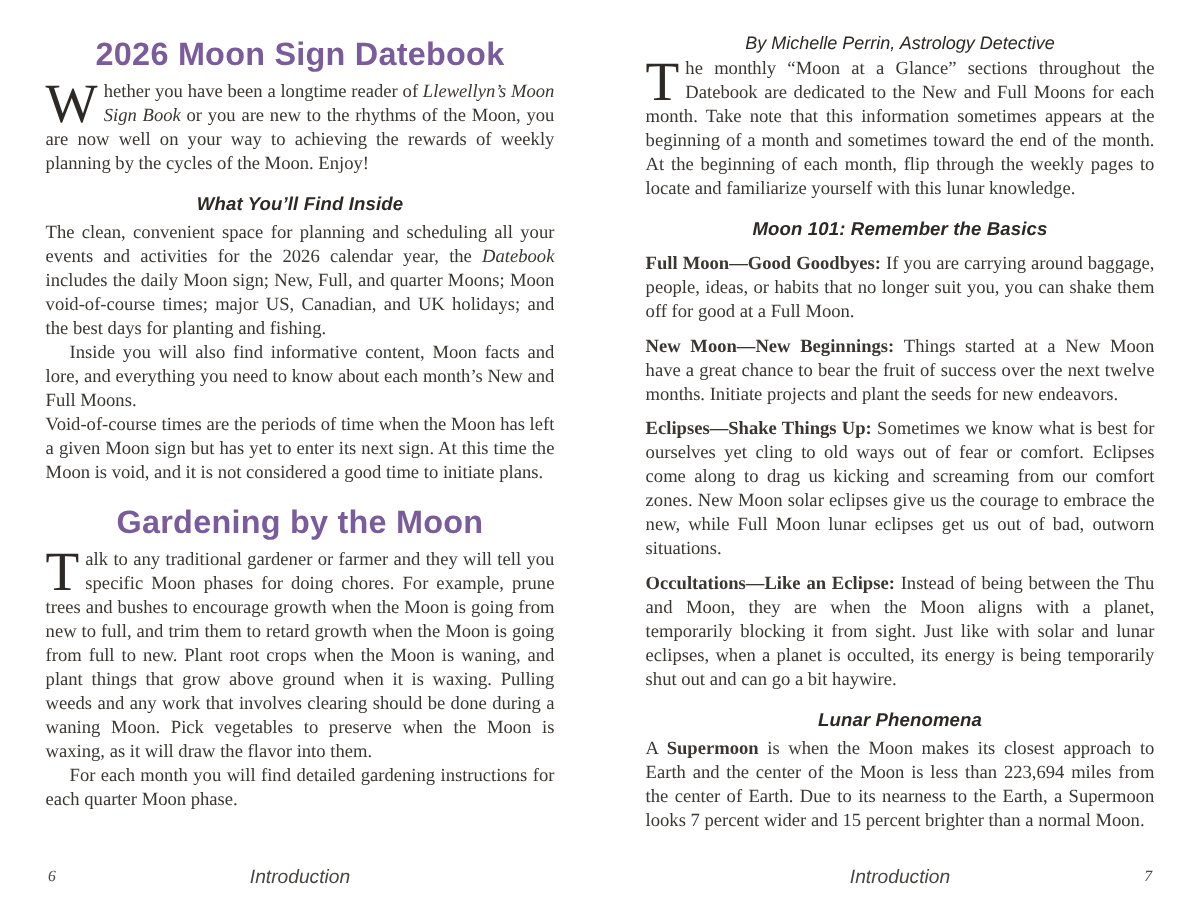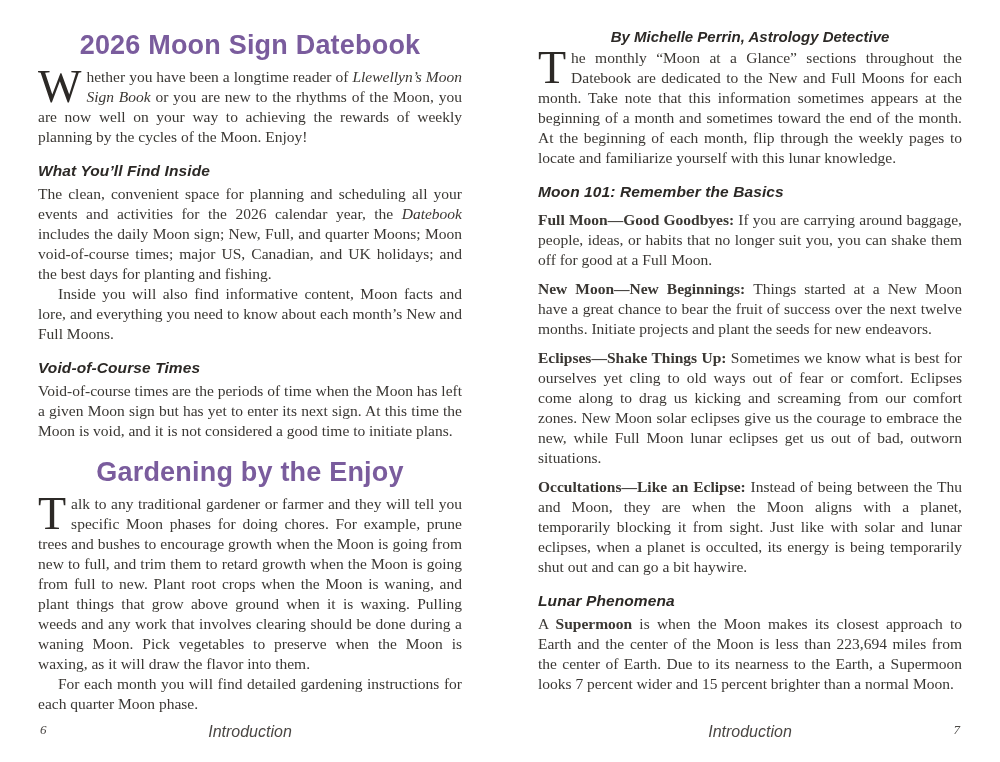--- a/index.html
+++ b/index.html
@@ -39,35 +39,36 @@
     font-size: 27px;
     line-height: 1.12;
     margin: 16px 0 7px 0;
     letter-spacing: 0.2px;
   }
   .content > h1.section-title:first-child { margin-top: 0; }
 
   .byline {
     font-family: "Liberation Sans", sans-serif;
     font-style: italic;
-    font-weight: 700;
+    font-weight: 400;
     font-size: 15px;
     text-align: center;
     margin: -2px 0 3px 0;
     color: var(--text-strong);
   }
 
   h2.sub-heading {
     font-family: "Liberation Sans", sans-serif;
     font-style: italic;
     font-weight: 700;
     font-size: 15.5px;
     margin: 15px 0 4px 0;
     color: var(--text-strong);
     letter-spacing: 0.1px;
+    text-align: center;
   }
 
   p.body-para {
     font-family: "Liberation Serif", serif;
     font-size: 15.5px;
     line-height: 20px;
     text-align: justify;
     hyphens: auto;
     -webkit-hyphens: auto;
     margin: 0;
@@ -120,23 +121,22 @@
 
 <div class="spread">
 
   <section class="page">
     <div class="content" id="content-left">
         <h1 class="section-title">2026 Moon Sign Datebook</h1>
         <p class="body-para"><span class="dropcap">W</span><span>hether you have been a longtime reader of </span><span class="i">Llewellyn’s Moon Sign Book</span><span> or you are new to the rhythms of the Moon, you are now well on your way to achieving the rewards of weekly planning by the cycles of the Moon. Enjoy!</span></p>
         <h2 class="sub-heading">What You’ll Find Inside</h2>
         <p class="body-para"><span>The clean, convenient space for planning and scheduling all your events and activities for the 2026 calendar year, the </span><span class="i">Datebook</span><span> includes the daily Moon sign; New, Full, and quarter Moons; Moon void-of-course times; major US, Canadian, and UK holidays; and the best days for planting and fishing.</span></p>
         <p class="body-para indent"><span>Inside you will also find informative content, Moon facts and lore, and everything you need to know about each month’s New and Full Moons.</span></p>
-        <h2 class="sub-heading">Void-of-Course Times</h2>
         <p class="body-para"><span>Void-of-course times are the periods of time when the Moon has left a given Moon sign but has yet to enter its next sign. At this time the Moon is void, and it is not considered a good time to initiate plans.</span></p>
-        <h1 class="section-title">Gardening by the Enjoy</h1>
+        <h1 class="section-title">Gardening by the Moon</h1>
         <p class="body-para"><span class="dropcap">T</span><span>alk to any traditional gardener or farmer and they will tell you specific Moon phases for doing chores. For example, prune trees and bushes to encourage growth when the Moon is going from new to full, and trim them to retard growth when the Moon is going from full to new. Plant root crops when the Moon is waning, and plant things that grow above ground when it is waxing. Pulling weeds and any work that involves clearing should be done during a waning Moon. Pick vegetables to preserve when the Moon is waxing, as it will draw the flavor into them.</span></p>
         <p class="body-para indent"><span>For each month you will find detailed gardening instructions for each quarter Moon phase.</span></p>
       </div>
     <footer class="pagefoot">
       <span class="pnum left">6</span>
       <span class="running">Introduction</span>
     </footer>
   </section>
 
   <section class="page">

